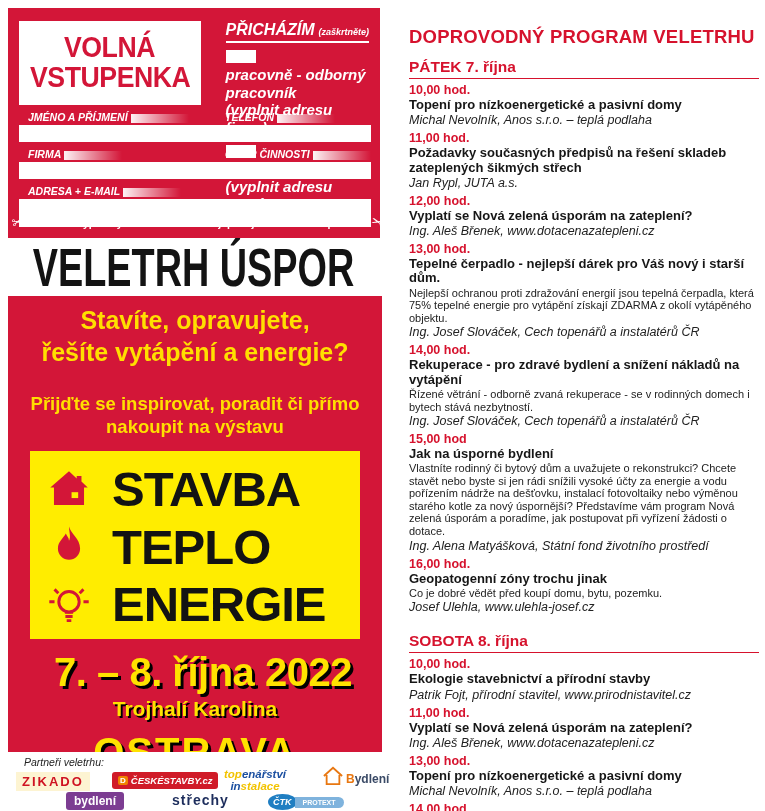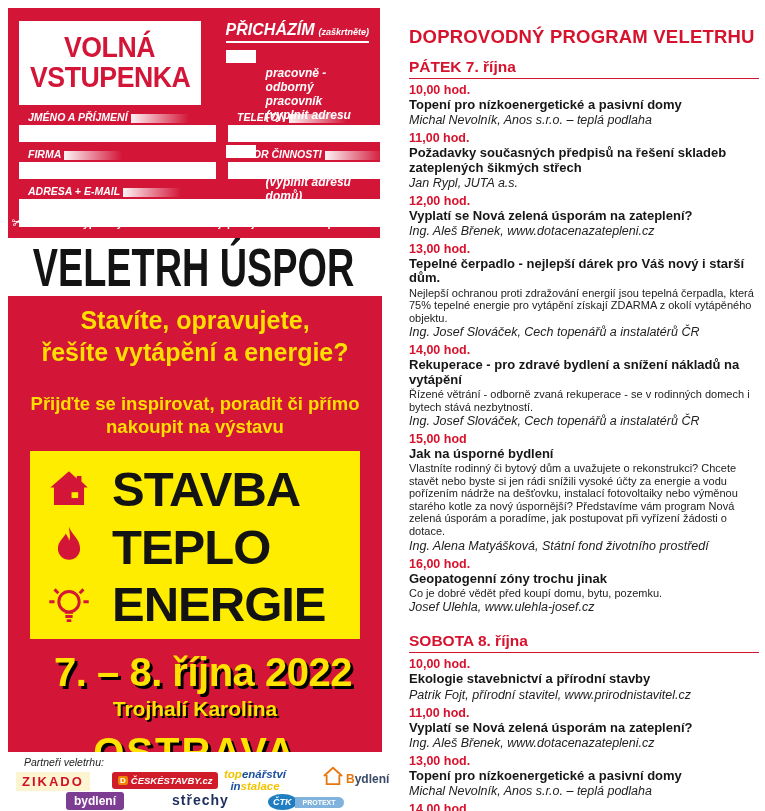--- a/index.html
+++ b/index.html
@@ -17,23 +17,23 @@
             justify-content:center; align-items:center; }
   .vt-line { color:#d31638; font-weight:bold; font-size:29px; line-height:1.02;
              letter-spacing:-0.5px; transform:scaleX(.92); white-space:nowrap; }
   .coming { flex:1; color:#fff; }
   .coming-head { border-bottom:2px solid #fff; padding-bottom:2px; margin-bottom:7px;
                  display:flex; align-items:baseline; gap:4px; }
   .coming-title { font-weight:bold; font-style:italic; font-size:16px; }
   .coming-hint  { font-weight:bold; font-style:italic; font-size:9px; }
   .opt { margin-bottom:8px; }
   .checkbox { width:30px; height:13px; background:#fff; margin-bottom:3px; }
-  .opt-label { font-style:italic; font-weight:bold; font-size:12px; line-height:1.18;margin-left:40px; }
-
-  .fields { display:grid; grid-template-columns:197px 1fr; column-gap:12px; margin-top:4px; }
+  .opt-label { font-style:italic; font-weight:bold; font-size:15px; line-height:1.18; }
+
+  .fields { display:grid; grid-template-columns:197px 1fr; margin-top:4px; }
   .field { margin-bottom:4px; }
   .f-label { color:#fff; font-style:italic; font-weight:bold; font-size:10.5px;
              padding:2px 0 2px 9px; white-space:nowrap; }
   .wedge { display:inline-block; width:58px; height:9px; vertical-align:middle; margin-left:3px;
            background:linear-gradient(to right, rgba(255,255,255,.95), rgba(255,255,255,0)); }
   .f-input { background:#fff; height:17px; width:100%; }
   .f-input.tall { height:28px; }
   .f-address { grid-column:1 / span 2; }
 
   .cut { position:absolute; left:0; right:0; bottom:8px; display:flex; align-items:center;

